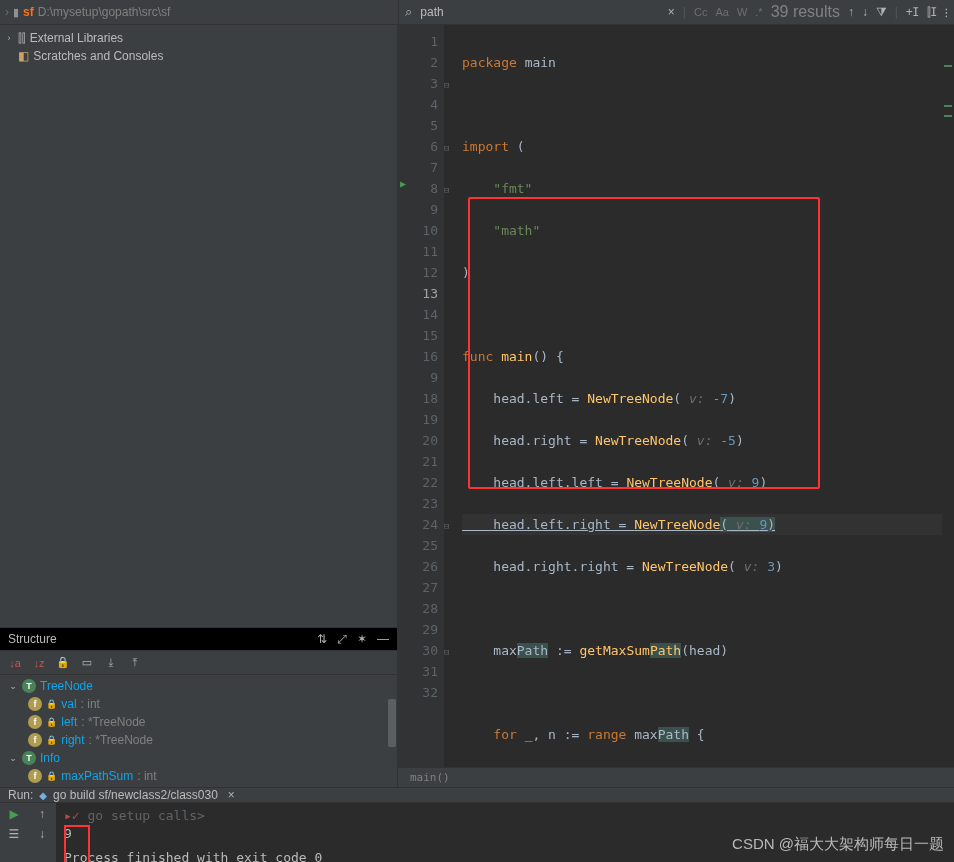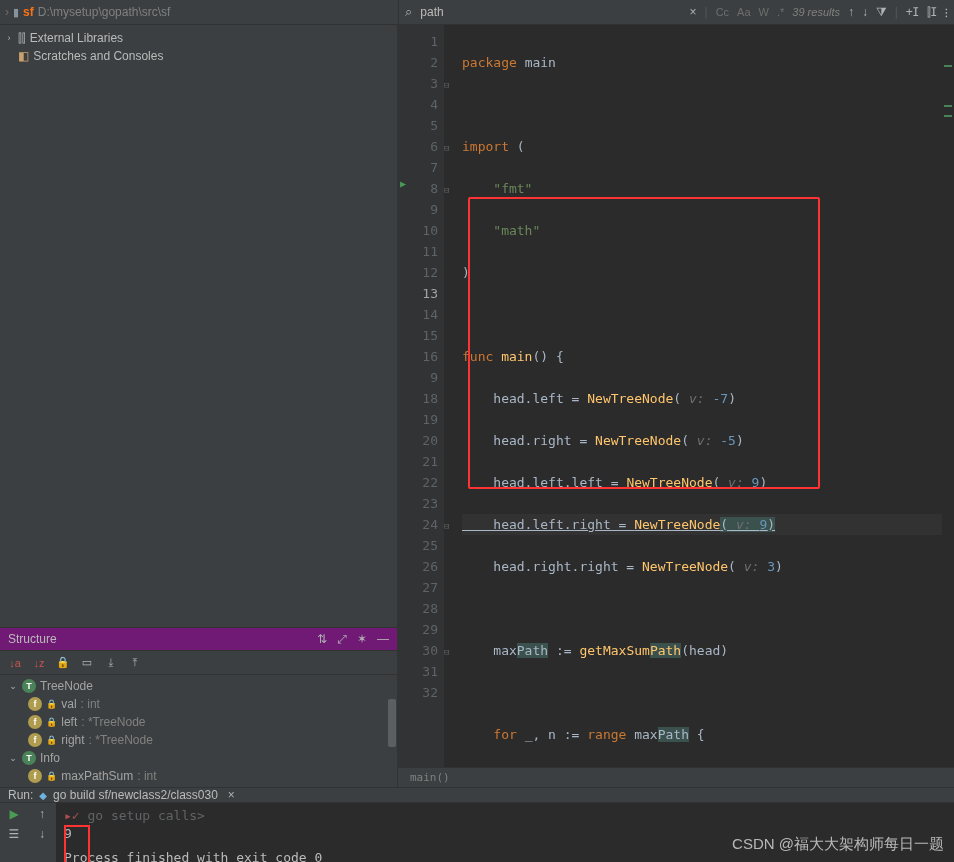--- a/index.html
+++ b/index.html
@@ -18,45 +18,45 @@
 .breadcrumb .chev { color: #6e6e6e; }
 .breadcrumb .folder-ico { color: #87939a; font-size: 11px; }
 .breadcrumb .sf { color: #f97316; font-weight: bold; }
 .breadcrumb .path { color: #808080; }
 .find-bar { flex: 1; display: flex; align-items: center; border-left: 1px solid #323232; padding: 0 6px; gap: 8px; }
 .find-bar .magnify { color: #afb1b3; font-size: 13px; }
 .find-bar .find-input { flex: 1; background: transparent; border: none; color: #bbbbbb; outline: none; font-size: 12px; }
 .find-bar .close-x { color: #afb1b3; cursor: pointer; }
 .find-bar .sep { color: #555; }
 .find-bar .opt { color: #6e6e6e; font-size: 11px; }
-.find-bar .results { color: #808080; font-size: 11px; font-style: italic; }
+.find-bar .results { color: #808080; font-size: 16px; }
 .find-bar .nav-ico { color: #afb1b3; cursor: pointer; font-size: 12px; }
 .main { display: flex; height: 762px; }
 .left-col { width: 398px; display: flex; flex-direction: column; border-right: 1px solid #323232; }
 .project-tree { flex: 1; background: #3c3f41; padding: 4px 0; overflow: hidden; }
 .p-item { display: flex; align-items: center; padding: 2px 4px; gap: 4px; }
 .p-item .tree-chev { color: #afb1b3; width: 10px; text-align: center; font-size: 9px; }
 .p-item .lib-ico { color: #afb1b3; }
 .p-item .scr-ico { color: #c9a26d; }
-.structure-header { height: 24px; background: #701a75; border-top: 1px solid #323232; border-bottom: 1px solid #323232; display: flex; align-items: center; padding: 0 8px; justify-content: space-between; }
+.structure-header { height: 24px; background: #000000; border-top: 1px solid #323232; border-bottom: 1px solid #323232; display: flex; align-items: center; padding: 0 8px; justify-content: space-between; }
 .structure-header .title { color: #bbbbbb; }
 .structure-header .tools { display: flex; gap: 10px; color: #afb1b3; }
 .structure-toolbar { height: 24px; background: #3c3f41; border-bottom: 1px solid #323232; display: flex; align-items: center; padding: 0 6px; gap: 6px; }
 .structure-toolbar .tb-ico { width: 18px; height: 18px; display: flex; align-items: center; justify-content: center; color: #afb1b3; font-size: 11px; }
 .structure-toolbar .tb-ico.sort { color: #c75450; }
 .structure-toolbar .tb-ico.lock { color: #c9a26d; }
 .structure-tree { flex: 0 0 auto; background: #3c3f41; padding: 2px 0; position: relative; }
 .s-item { display: flex; align-items: center; padding: 2px 4px 2px 8px; gap: 4px; }
 .s-item.indent1 { padding-left: 28px; }
 .s-item .tree-chev { color: #afb1b3; width: 10px; text-align: center; font-size: 9px; }
 .type-badge { width: 14px; height: 14px; border-radius: 50%; display: flex; align-items: center; justify-content: center; font-size: 9px; font-weight: bold; }
 .type-badge.t { background: #4a8358; color: #fff; }
 .type-badge.f { background: #b09c4f; color: #fff; }
 .s-item .lock-ico { color: #c75450; font-size: 9px; }
-.s-item .nm { color: #a3a3a3; }
+.s-item .nm { color: #0ea5e9; }
 .s-item .tp { color: #808080; }
 .structure-scroll { position: absolute; right: 0; top: 24px; bottom: 0; width: 10px; background: #3c3f41; }
 .structure-scroll .thumb { position: absolute; top: 0; left: 1px; right: 1px; height: 48px; background: #5c5f61; border-radius: 2px; }
 .editor { flex: 1; display: flex; background: #2b2b2b; font-family: Consolas, monospace; font-size: 13px; position: relative; }
 .gutter { width: 46px; background: #313335; text-align: right; color: #606366; padding: 6px 6px 6px 0; line-height: 21px; position: relative; }
 .gutter .ln { height: 21px; }
 .gutter .ln.curr { color: #a4a3a3; }
 .gutter .fold-col { position: absolute; right: -8px; top: 6px; width: 8px; }
 .fold-mark { position: absolute; left: 0; color: #606366; font-size: 9px; }
 .run-mark { position: absolute; left: 2px; color: #499c54; font-size: 10px; }

